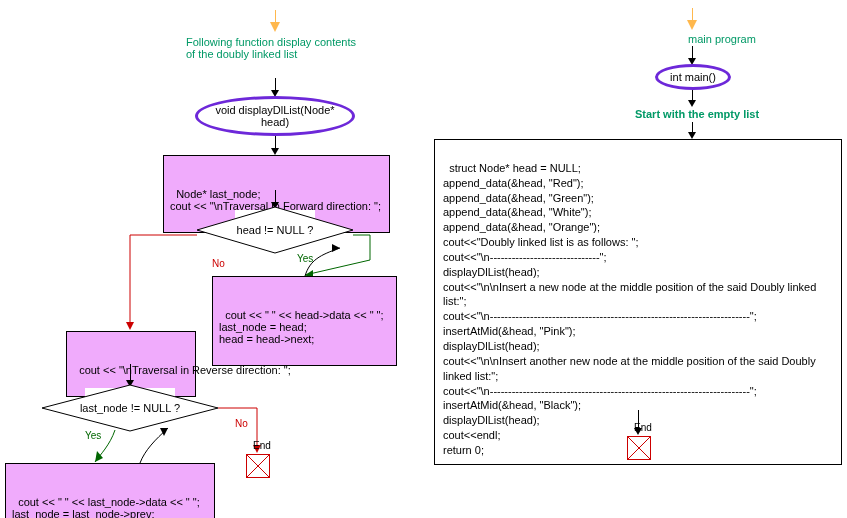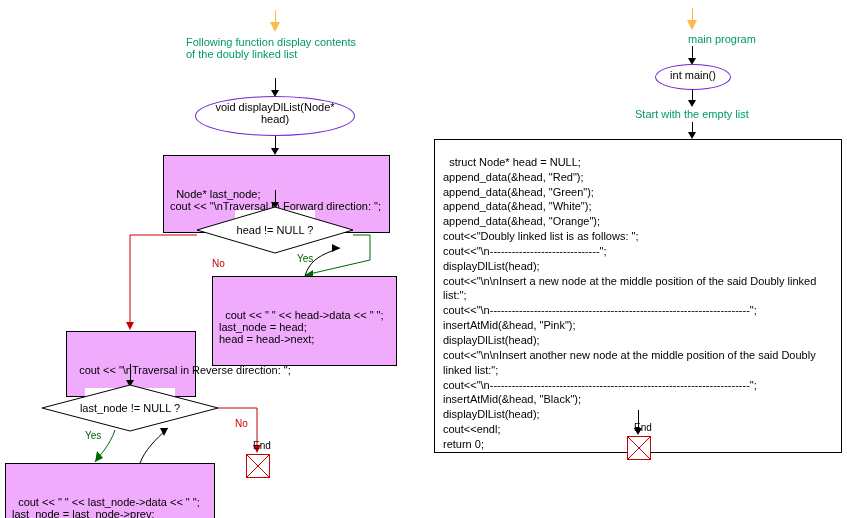--- a/index.html
+++ b/index.html
@@ -31,24 +31,25 @@
   }
   .arrowhead-down {
     position: absolute;
     width: 0; height: 0;
     border-left: 4px solid transparent;
     border-right: 4px solid transparent;
     border-top: 7px solid #000;
   }
   .ellipse {
     position: absolute;
-    border: 1px solid #6d28d9;
+    border: 3px solid #6d28d9;
     border-radius: 50%;
     background: #fff;
     display: flex;
+    align-items: center;
     justify-content: center;
     text-align: center;
     padding: 4px 8px;
     box-sizing: border-box;
   }
   .rect {
     position: absolute;
     border: 1px solid #000;
     background: #f0abfc;
     padding: 20px 6px;
@@ -95,21 +96,21 @@
     font-size:10px;
     position:absolute;
   }
   .yes { color:#006600; }
   .no { color:#cc0000; }
   svg.connector { position:absolute; overflow:visible; pointer-events:none; }
   .code-rect {
     position: absolute;
     border: 1px solid #000;
     background: #fff;
-    padding: 0 8px;
+    padding: 6px 8px;
     font-size: 11px;
     line-height: 1.35;
     white-space: pre-wrap;
     box-sizing: border-box;
   }
 </style>
 </head>
 <body>
 
 <div class="line-v" style="left:275px; top:10px; height:12px; background:#ffb84d;"></div>
@@ -212,21 +213,21 @@
 <div class="line-v" style="left:692px; top:46px; height:14px;"></div>
 <div class="arrowhead-down" style="left:688px; top:58px;"></div>
 
 <div class="ellipse" style="left:655px; top:64px; width:76px; height:26px;">
   <span>int main()</span>
 </div>
 
 <div class="line-v" style="left:692px; top:90px; height:12px;"></div>
 <div class="arrowhead-down" style="left:688px; top:100px;"></div>
 
-<div class="comment" style="left:635px; top:108px;">Start with the empty list</div>
+<div class="comment" style="left:635px; top:108px;font-weight:bold;">Start with the empty list</div>
 
 <div class="line-v" style="left:692px; top:122px; height:12px;"></div>
 <div class="arrowhead-down" style="left:688px; top:132px;"></div>
 
 <div class="code-rect" style="left:434px; top:139px; width:408px;">
   <span>struct Node* head = NULL;
 append_data(&amp;head, "Red");
 append_data(&amp;head, "Green");
 append_data(&amp;head, "White");
 append_data(&amp;head, "Orange");

